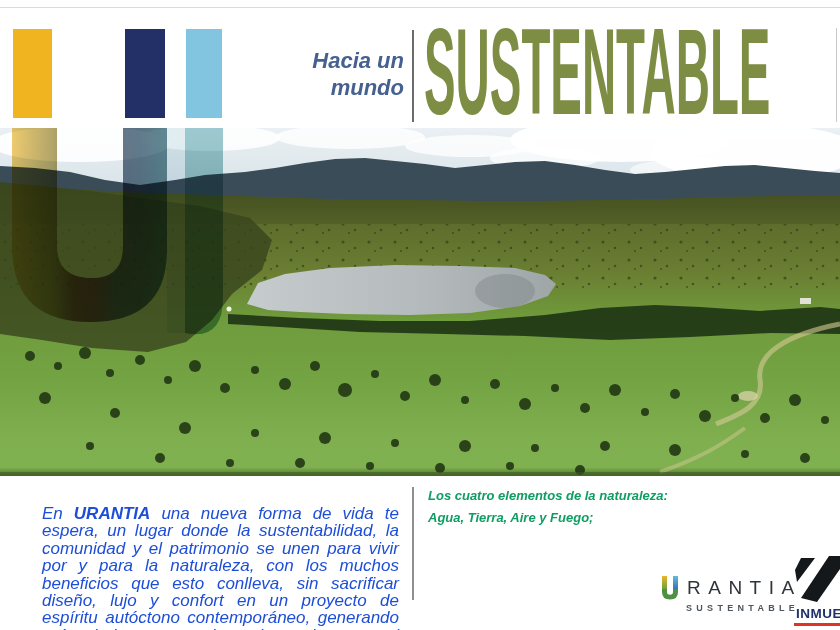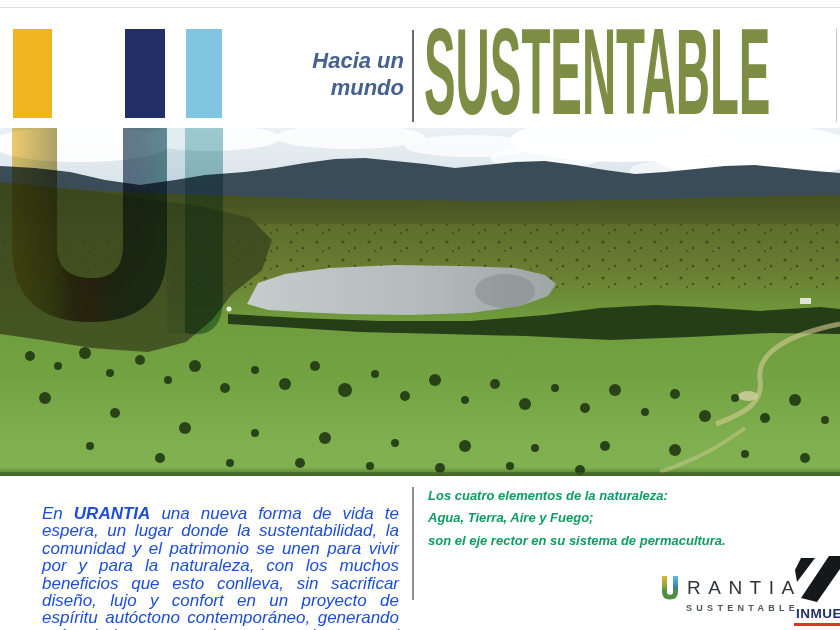--- a/index.html
+++ b/index.html
@@ -222,21 +222,20 @@
     </svg>
   </div>
 
   <p class="intro"><span>En </span><b>URANTIA</b><span> una nueva forma de vida te espera, un lugar donde la sustentabilidad, la comunidad y el patrimonio se unen para vivir por y para la naturaleza, con los muchos beneficios que esto conlleva, sin sacrificar diseño, lujo y confort en un proyecto de espíritu autóctono contemporáneo, generando así un balance entre el arte, la arquitectura y el medio ambiente.</span></p>
 
   <div class="column-divider"></div>
 
   <div class="highlight">
     <div>Los cuatro elementos de la naturaleza:</div>
     <div>Agua, Tierra, Aire y Fuego;</div>
-    <div>son el eje rector en su sistema de permacultura.</div>
   </div>
 
   <svg class="logo-u" width="16" height="24" viewBox="0 0 16 24">
     <defs>
       <linearGradient id="lug1" x1="0" y1="0" x2="0" y2="1">
         <stop offset="0" stop-color="#E9B62E"></stop>
           <stop offset="1" stop-color="#5D9C3B"></stop>
       </linearGradient>
       <linearGradient id="lug2" x1="0" y1="0" x2="0" y2="1">
         <stop offset="0" stop-color="#63BCDA"></stop>

